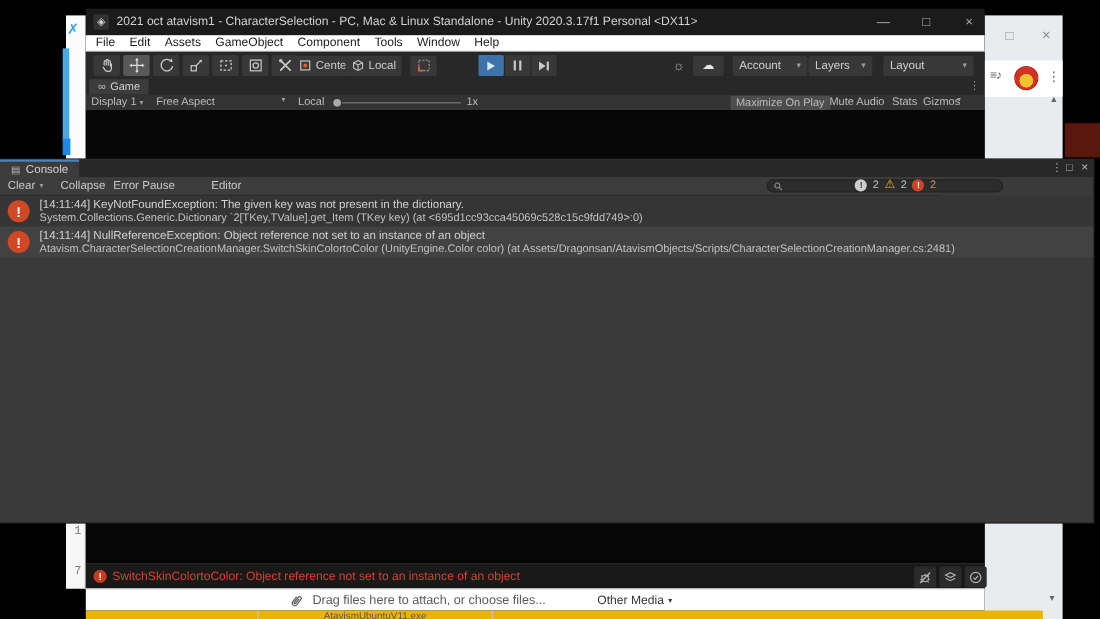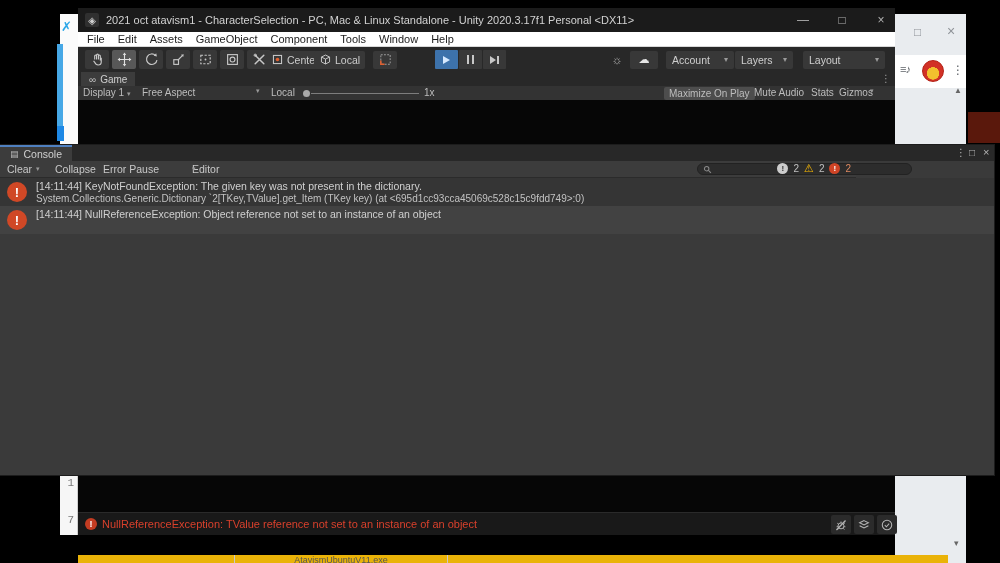--- a/index.html
+++ b/index.html
@@ -298,21 +298,21 @@
       <span class="gtl" style="left:676px;">Mute Audio</span>
       <span class="gtl" style="left:733px;">Stats</span>
       <span class="gtl" style="left:761px;">Gizmos</span>
       <span class="gtl car2" style="left:792px;">▾</span>
     </div>
 
     <div id="u-gameview"></div>
 
     <div id="u-statusbar">
       <span id="sb-badge">!</span>
-      <span id="sb-msg">NullReferenceException: TValue reference not set to an instance of an object</span>
+      <span id="sb-msg">SwitchSkinColortoColor: Object reference not set to an instance of an object</span>
       <span class="sbicon" style="left:753px;">
         <svg width="14" height="14" viewBox="0 0 16 16" fill="none" stroke="#b5b5b5" stroke-width="1.1">
           <circle cx="8" cy="9" r="3.4"></circle>
           <path d="M8 5.6V4M5.2 7 3.8 6M10.8 7l1.4-1M4.6 10H3M11.4 10H13M5.4 11.8 4.2 13.2M10.6 11.8l1.2 1.4"></path>
           <path d="M2.8 13.8 13.2 2.8" stroke-width="1.5"></path>
         </svg>
       </span>
       <span class="sbicon" style="left:776px;">
         <svg width="14" height="14" viewBox="0 0 16 16" fill="none" stroke="#b5b5b5" stroke-width="1.2">
           <path d="M8 3 13 5.5 8 8 3 5.5z"></path>
@@ -321,20 +321,30 @@
       </span>
       <span class="sbicon" style="left:799px;">
         <svg width="14" height="14" viewBox="0 0 16 16" fill="none" stroke="#b5b5b5" stroke-width="1.2">
           <circle cx="8" cy="8" r="5.4"></circle>
           <path d="M5.5 8.2 7.3 10l3.2-3.6"></path>
         </svg>
       </span>
     </div>
   </div>
 
+  <div class="abs" id="attach-bar">
+    <svg class="abs" style="left:184px;top:3px;" width="14" height="14" viewBox="0 0 16 16" fill="none" stroke="#555" stroke-width="1.2">
+      <path d="M6.2 4.5v6.3a2.6 2.6 0 0 0 5.2 0V3.8a1.8 1.8 0 0 0-3.6 0v6.6a.9.9 0 0 0 1.8 0V4.5" transform="rotate(38 8 8)"></path>
+    </svg>
+    <span id="attach-text">Drag files here to attach, or choose files...</span>
+    <span id="other-media">
+      <span>Other Media</span>
+      <span class="car2">▾</span>
+    </span>
+  </div>
   <div class="abs" id="file-row">
     <div id="file-box">AtavismUbuntuV11.exe</div>
   </div>
 
   <div class="abs" id="console">
     <div id="c-tabbar">
       <div id="c-tab">
         <span class="cicon">▤</span>
         <span>Console</span>
       </div>
@@ -367,16 +377,17 @@
     </div>
 
     <div class="crow" id="crow-0">
       <span class="ebadge">!</span>
       <span class="l1">[14:11:44] KeyNotFoundException: The given key was not present in the dictionary.</span>
       <span class="l2">System.Collections.Generic.Dictionary `2[TKey,TValue].get_Item (TKey key) (at &lt;695d1cc93cca45069c528c15c9fdd749&gt;:0)</span>
     </div>
     <div class="crow" id="crow-1">
       <span class="ebadge">!</span>
       <span class="l1">[14:11:44] NullReferenceException: Object reference not set to an instance of an object</span>
+      <span class="l2">Atavism.CharacterSelectionCreationManager.SwitchSkinColortoColor (UnityEngine.Color color) (at Assets/Dragonsan/AtavismObjects/Scripts/CharacterSelectionCreationManager.cs:2481)</span>
     </div>
   </div>
 
 </div>
 
 </body></html>

